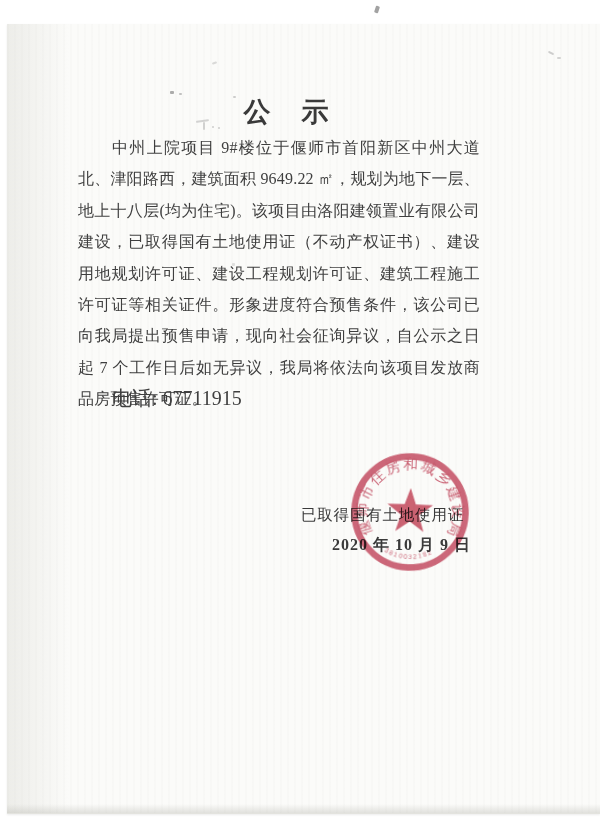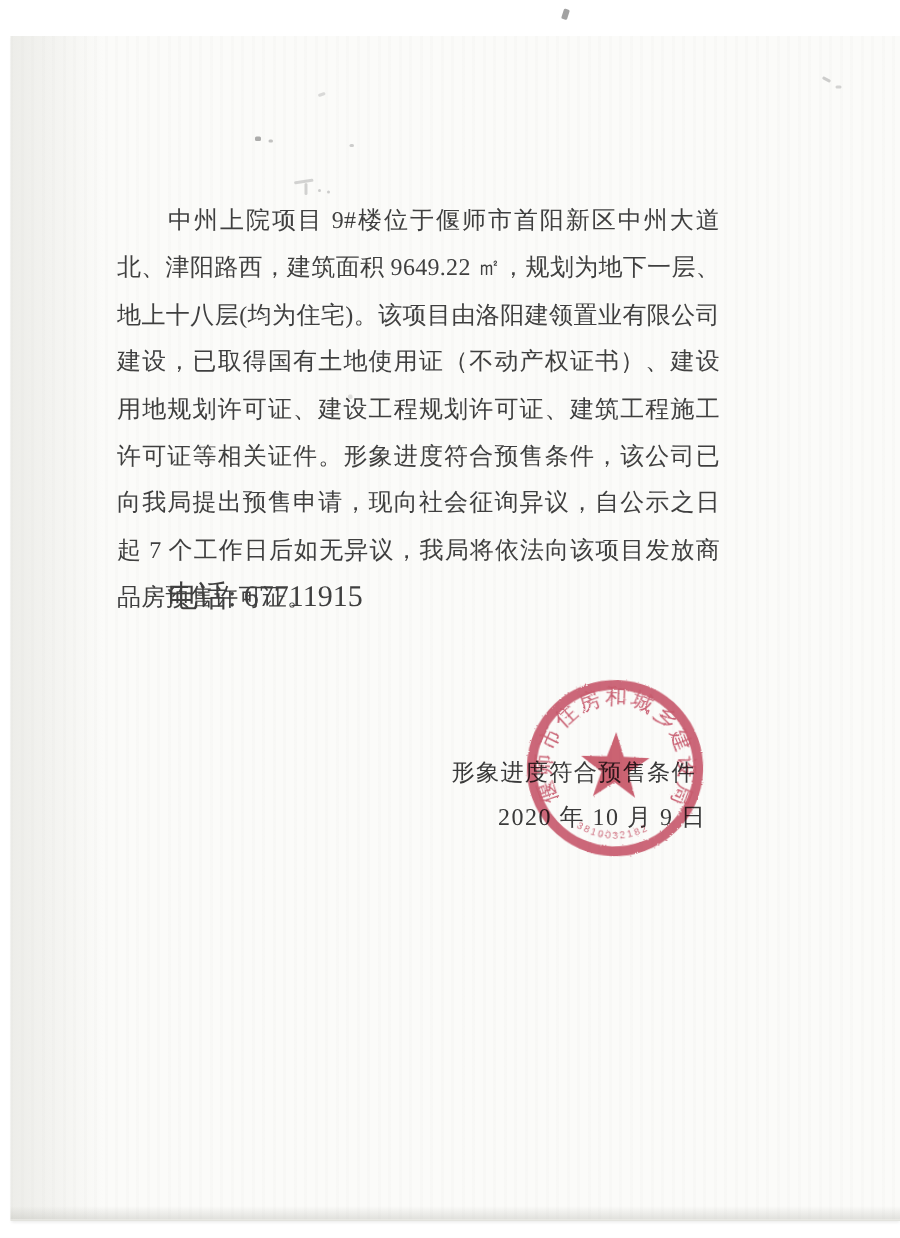--- a/index.html
+++ b/index.html
@@ -43,20 +43,21 @@
   }
   .signer{
     position:absolute;left:301px;top:505px;
     font-size:15.5px;letter-spacing:0.8px;color:#3a3a3a;
     white-space:nowrap;
   }
   .date{
     position:absolute;left:332px;top:535px;
     font-size:16px;letter-spacing:1px;color:#3a3a3a;
     white-space:nowrap;
+    font-weight:bold;
   }
   .seal{
     position:absolute;left:348px;top:450px;width:124px;height:124px;
     mix-blend-mode:multiply;opacity:0.88;
     transform:rotate(2deg);
   }
   .seal text{font-family:"Liberation Sans","DejaVu Sans",sans-serif;}
   
   .speck{position:absolute;background:#8a8a8a;opacity:0.55;border-radius:1px;}
   .s1{left:170px;top:91px;width:4px;height:3px;opacity:0.7;}
@@ -72,26 +73,27 @@
   .s11{left:212px;top:62px;width:5px;height:2px;transform:rotate(-20deg);opacity:0.3;}
   .s12{left:232px;top:263px;width:3px;height:3px;opacity:0.25;}
 </style>
 </head>
 <body>
 
 <div class="page">
 
   <div class="sheet"></div>
 
+  <h1 class="title">公　示</h1>
 
   <p class="bodytext">中州上院项目 9#楼位于偃师市首阳新区中州大道北、津阳路西，建筑面积 9649.22 ㎡，规划为地下一层、地上十八层(均为住宅)。该项目由洛阳建领置业有限公司建设，已取得国有土地使用证（不动产权证书）、建设用地规划许可证、建设工程规划许可证、建筑工程施工许可证等相关证件。形象进度符合预售条件，该公司已向我局提出预售申请，现向社会征询异议，自公示之日起 7 个工作日后如无异议，我局将依法向该项目发放商品房预售许可证。</p>
 
   <p class="phone">电话: 67711915</p>
 
-  <div class="signer">形象进度符合预售条件</div>
+  <div class="signer">已取得国有土地使用证</div>
 
   <div class="date">2020 年 10 月 9 日</div>
 
   <svg class="seal" viewBox="0 0 124 124">
     <defs>
       <filter id="rough" x="-10%" y="-10%" width="120%" height="120%">
         <feTurbulence type="fractalNoise" baseFrequency="0.9" numOctaves="2" result="n"></feTurbulence>
         <feDisplacementMap in="SourceGraphic" in2="n" scale="1.6"></feDisplacementMap>
       </filter>
       <path id="arcTop" d="M 24.0 82.2 A 43 43 0 1 1 100.0 82.2" fill="none"></path>

